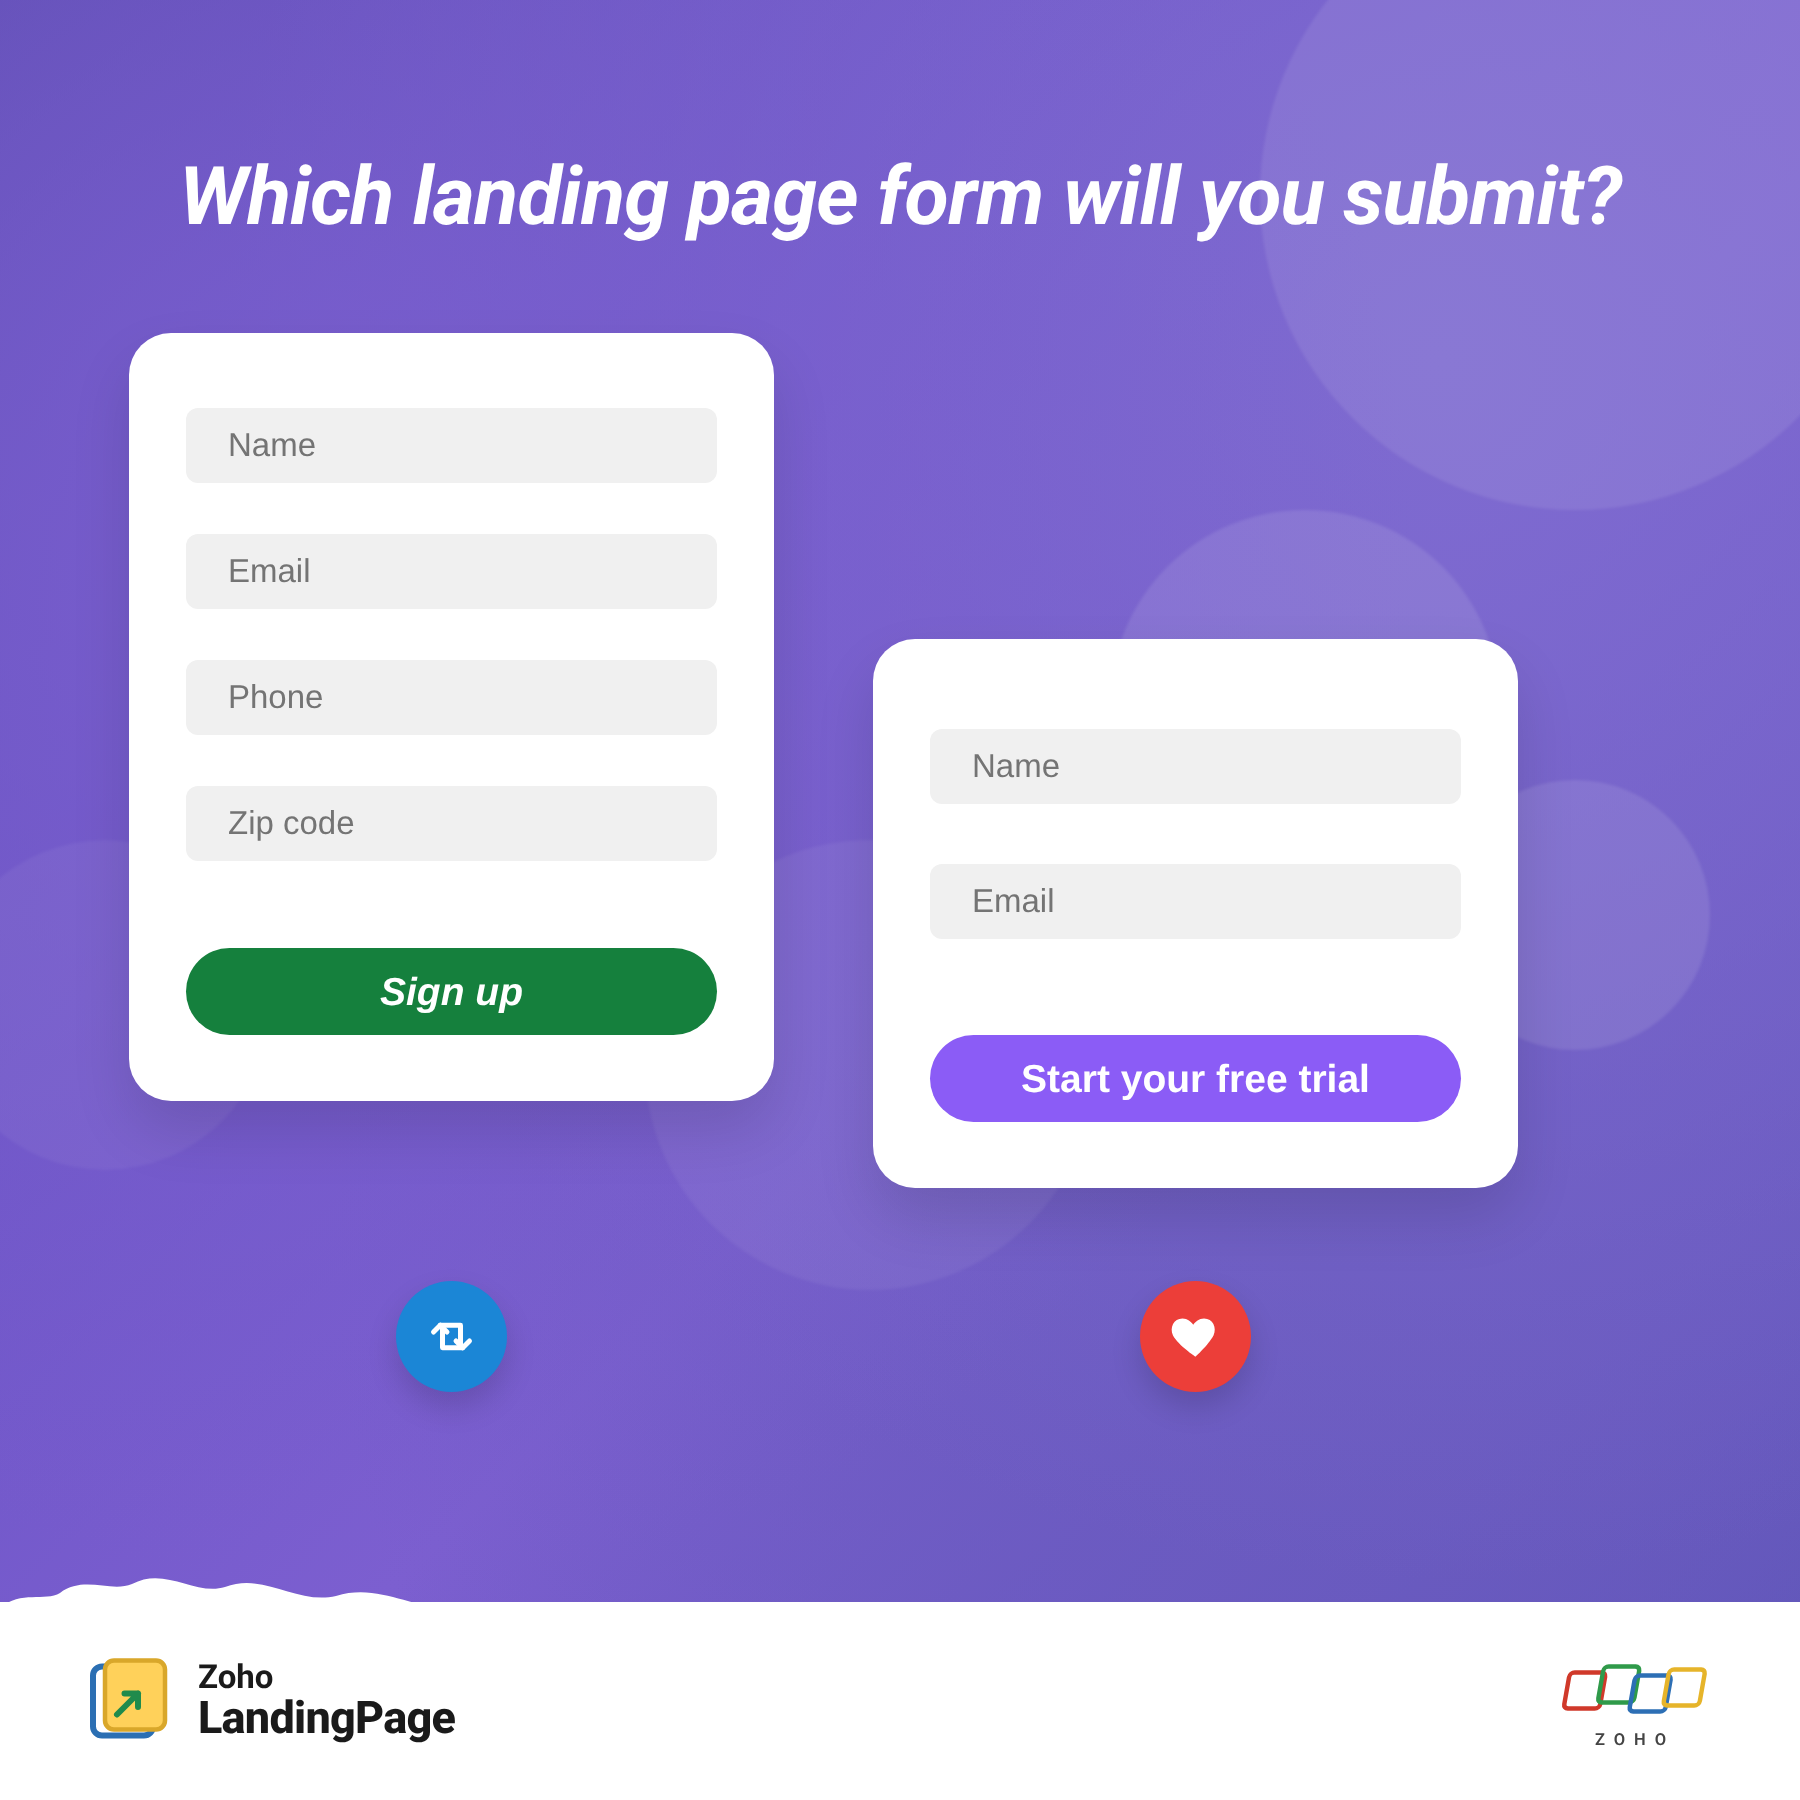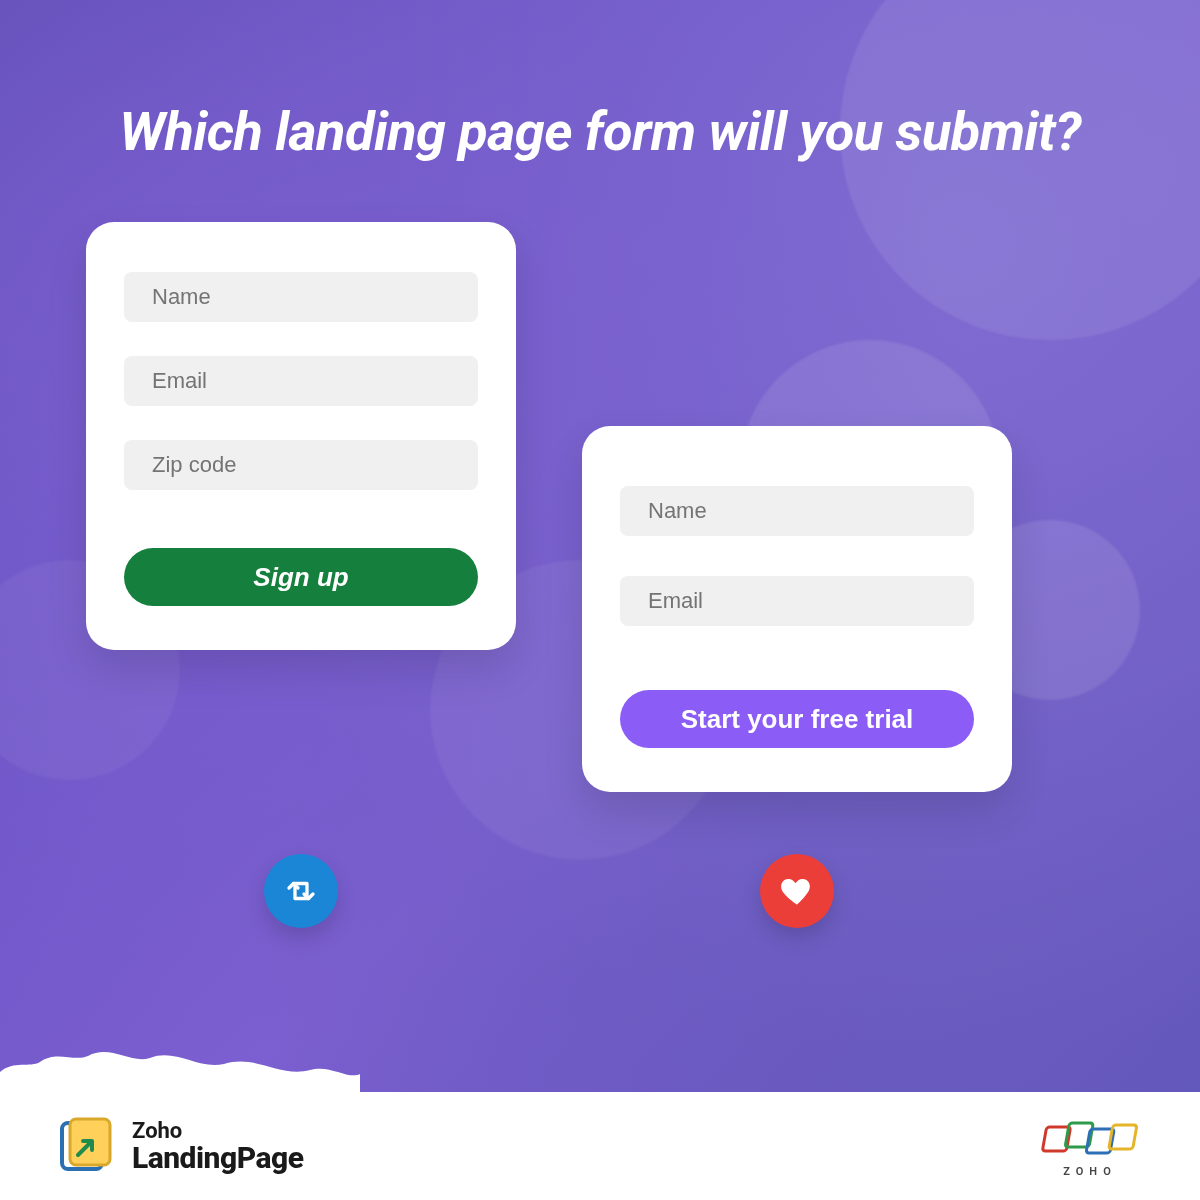--- a/index.html
+++ b/index.html
@@ -77,21 +77,21 @@
     display: flex; align-items: center; justify-content: center;
     box-shadow: 0 10px 20px rgba(0,0,0,0.15);
   }
   .ic-retweet { left: 264px; top: 854px; background: #1b86d6; }
   .ic-heart   { left: 760px; top: 854px; background: #ec3e39; }
   .icon-circle svg { width: 36px; height: 36px; }
 
   .footer {
     position: absolute;
     left: 0; right: 0; bottom: 0;
-    height: 108px;
+    height: 132px;
     background: #ffffff;
     display: flex; align-items: center; justify-content: space-between;
     padding: 0 60px 0 56px;
   }
   
   .footer-cloud {
     position: absolute;
     left: 0px;
     bottom: 106px;
     width: 360px;
@@ -117,20 +117,21 @@
   <div class="bokeh b3"></div>
   <div class="bokeh b4"></div>
   <div class="bokeh b5"></div>
 </div>
 
 <h1 class="headline">Which landing page form will you submit?</h1>
 
 <div class="card card-a">
   <input class="field" placeholder="Name" style="">
   <input class="field" placeholder="Email" style="">
+  <input class="field" placeholder="Phone" style="">
   <input class="field" placeholder="Zip code" style="">
   <button class="cta cta-blue">Sign up</button>
 </div>
 
 <div class="card card-b">
   <input class="field" placeholder="Name" style="">
   <input class="field" placeholder="Email" style="">
   <button class="cta cta-red">Start your free trial</button>
 </div>
 

